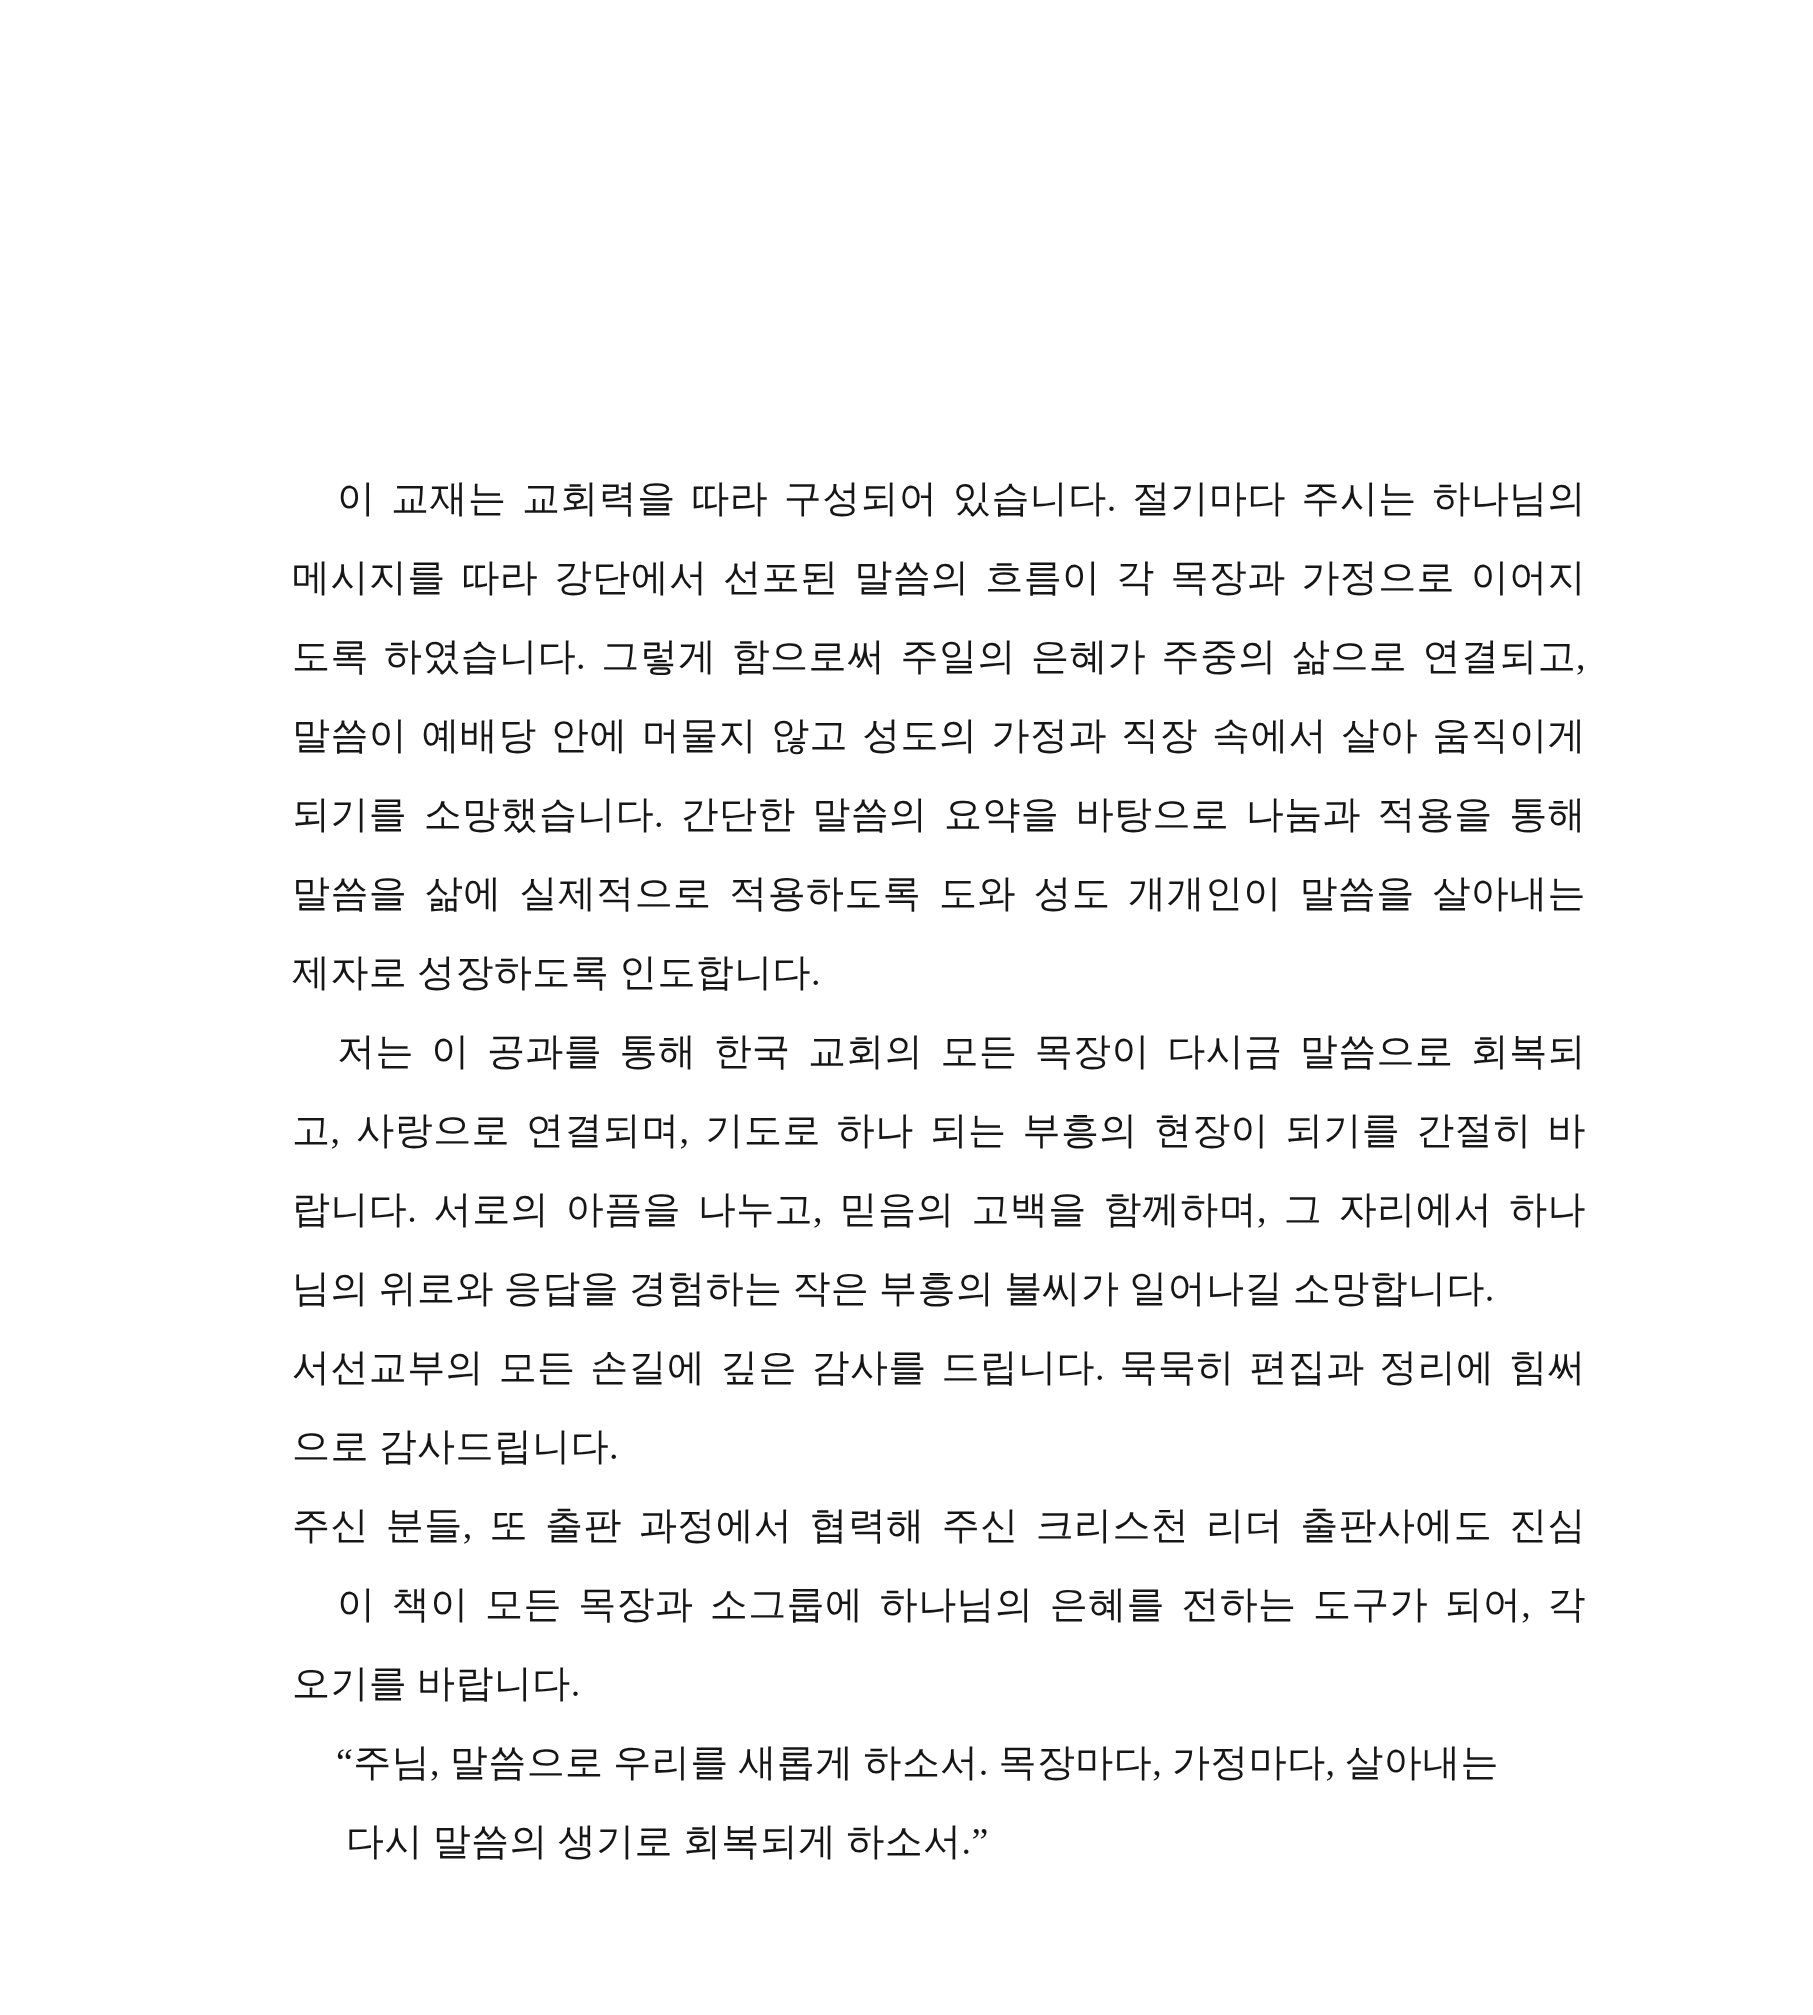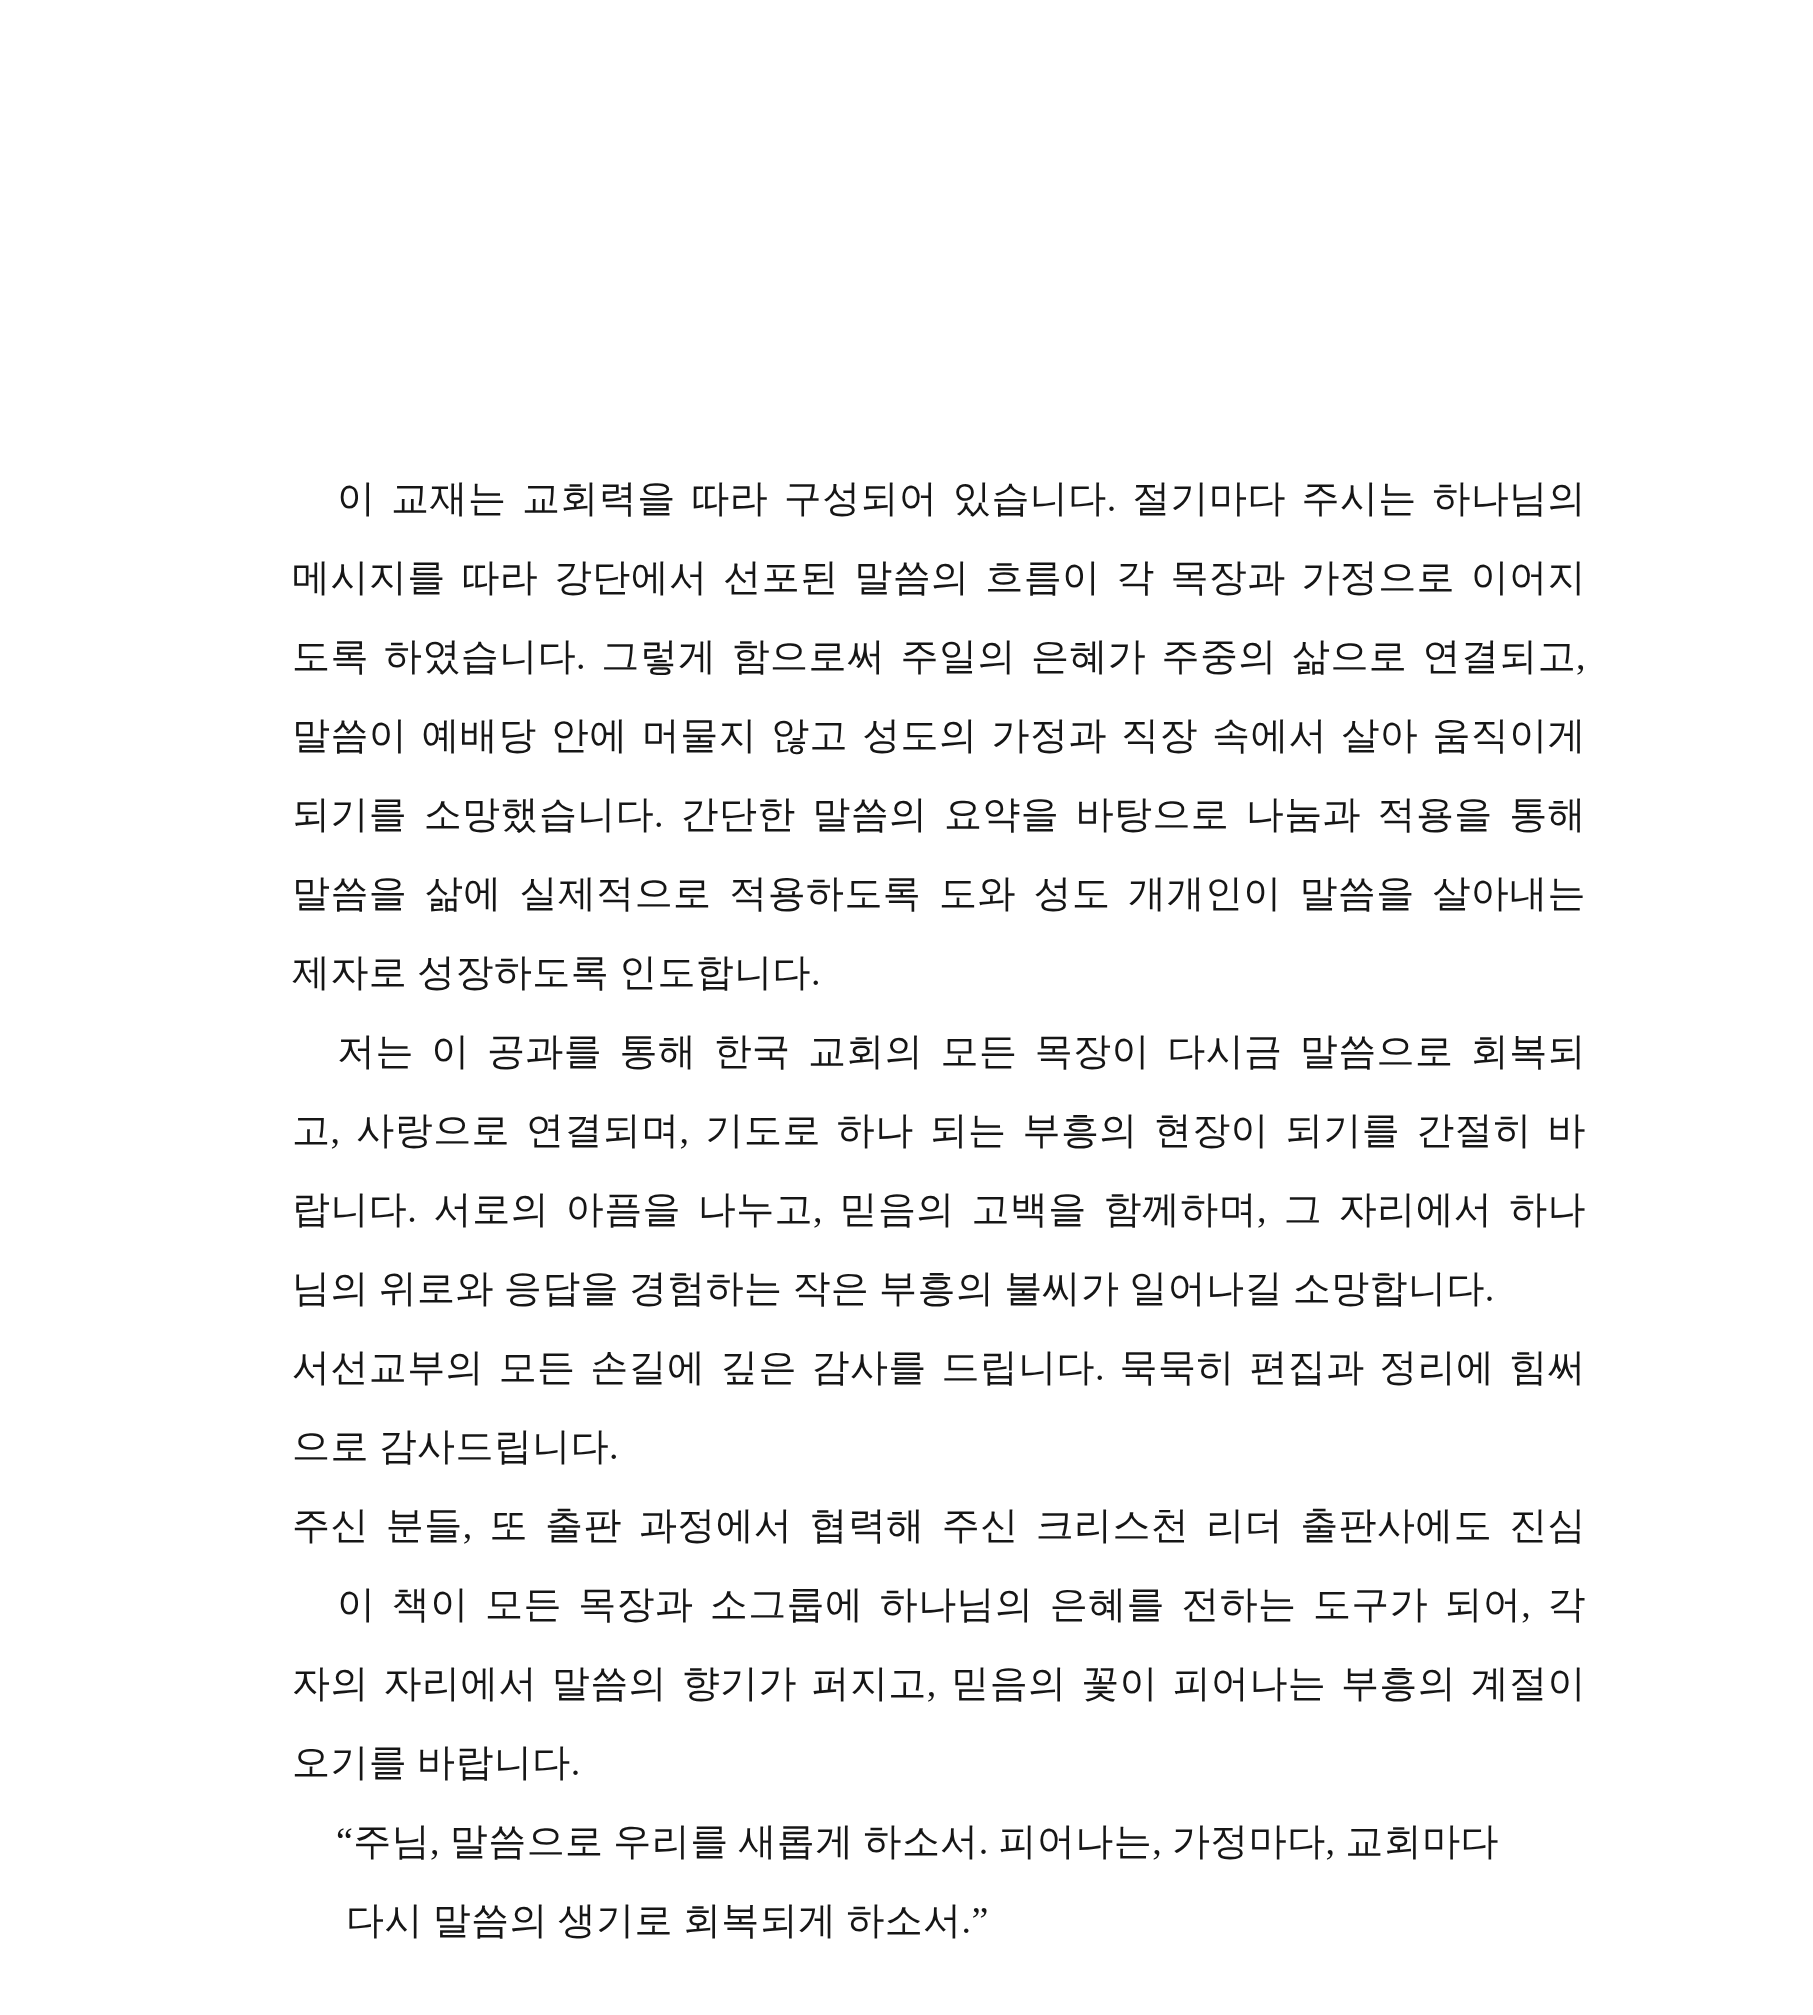--- a/index.html
+++ b/index.html
@@ -65,21 +65,20 @@
     <div class="line indent">저는 이 공과를 통해 한국 교회의 모든 목장이 다시금 말씀으로 회복되</div>
     <div class="line">고, 사랑으로 연결되며, 기도로 하나 되는 부흥의 현장이 되기를 간절히 바</div>
     <div class="line">랍니다. 서로의 아픔을 나누고, 믿음의 고백을 함께하며, 그 자리에서 하나</div>
     <div class="line end">님의 위로와 응답을 경험하는 작은 부흥의 불씨가 일어나길 소망합니다.</div>
 
     <div class="line">서선교부의 모든 손길에 깊은 감사를 드립니다. 묵묵히 편집과 정리에 힘써</div>
     <div class="line end">으로 감사드립니다.</div>
     <div class="line">주신 분들, 또 출판 과정에서 협력해 주신 크리스천 리더 출판사에도 진심</div>
 
     <div class="line indent">이 책이 모든 목장과 소그룹에 하나님의 은혜를 전하는 도구가 되어, 각</div>
-    <div class="line">자의 자리에서 말씀의 향기가 퍼지고, 믿음의 꽃이 피어나는 부흥의 계절이</div>
     <div class="line end">오기를 바랍니다.</div>
 
-    <div class="line end quote1">“주님, 말씀으로 우리를 새롭게 하소서. 피어나는, 가정마다, 교회마다</div>
+    <div class="line end quote1">“주님, 말씀으로 우리를 새롭게 하소서. 목장마다, 가정마다, 살아내는</div>
     <div class="line end quote2">다시 말씀의 생기로 회복되게 하소서.”</div>
   </div>
 
 </div>
 
 
 </body></html>

